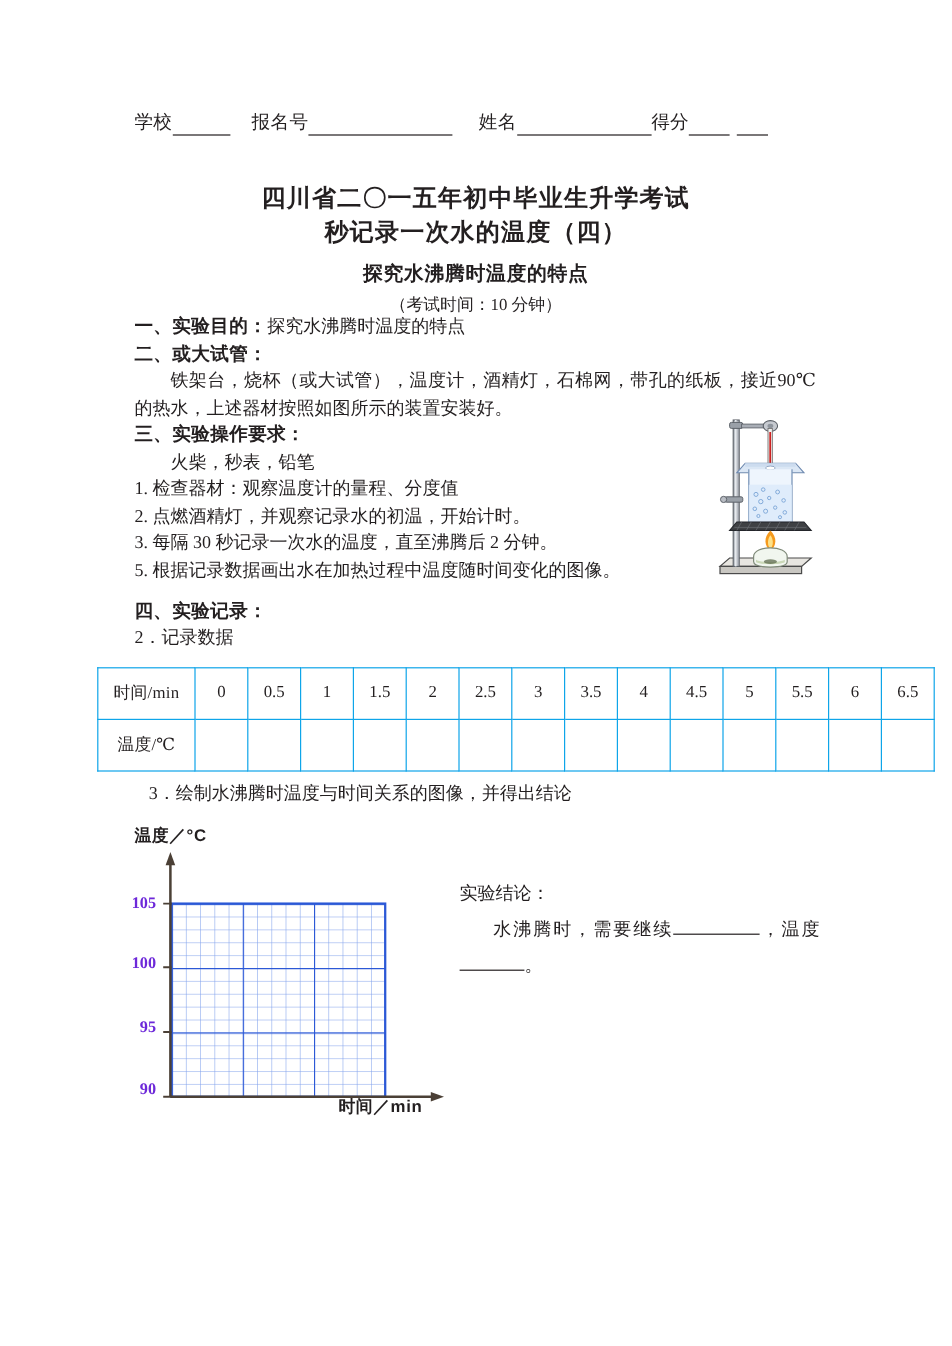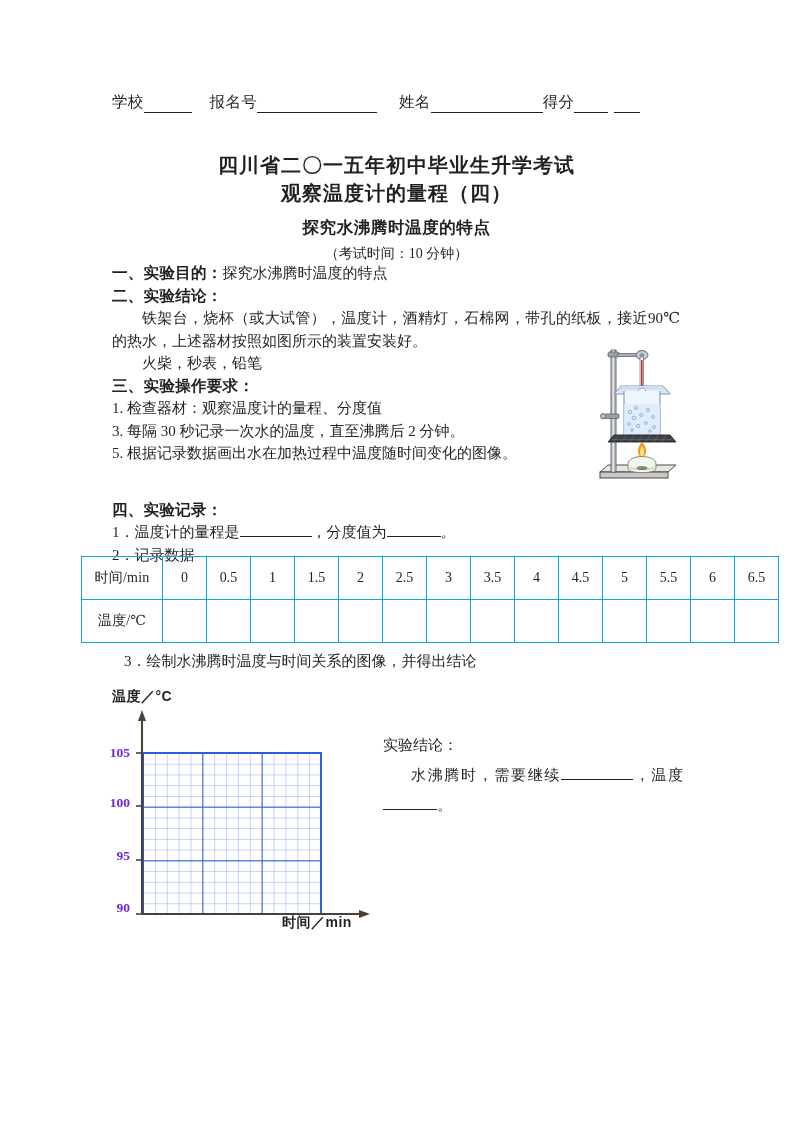--- a/index.html
+++ b/index.html
@@ -214,41 +214,41 @@
 </head>
 <body>
 
 <div class="page">
 
   <div class="idline">
     <span class="lbl">学校</span><span class="blank b-school"></span><span class="gap-a"></span><span class="lbl">报名号</span><span class="blank b-number"></span><span class="gap-b"></span><span class="lbl">姓名</span><span class="blank b-name"></span><span class="lbl">得分</span><span class="blank b-score"></span><span class="blank b-score2"></span>
   </div>
 
   <div class="title1">四川省二〇一五年初中毕业生升学考试</div>
-  <div class="title2">观察温度计的量程（四）</div>
+  <div class="title2">秒记录一次水的温度（四）</div>
   <div class="title3">探究水沸腾时温度的特点</div>
   <div class="title4">（考试时间：10 分钟）</div>
 
   <div class="bodywrap">
 
     <p class="para sec-head"><span>一、实验目的：</span><span class="normal">探究水沸腾时温度的特点</span></p>
 
-    <p class="para sec-head">二、实验结论：</p>
+    <p class="para sec-head">二、或大试管：</p>
     <p class="para p-materials indent2">铁架台，烧杯（或大试管），温度计，酒精灯，石棉网，带孔的纸板，接近90℃的热水，上述器材按照如图所示的装置安装好。</p>
+    <p class="para sec-head">三、实验操作要求：</p>
+
     <p class="para indent2">火柴，秒表，铅笔</p>
-
-    <p class="para sec-head">三、实验操作要求：</p>
     <p class="para step">1. 检查器材：观察温度计的量程、分度值</p>
+    <p class="para step">2. 点燃酒精灯，并观察记录水的初温，开始计时。</p>
     <p class="para step">3. 每隔 30 秒记录一次水的温度，直至沸腾后 2 分钟。</p>
     <p class="para step">5. 根据记录数据画出水在加热过程中温度随时间变化的图像。</p>
   </div>
 
   <div class="recwrap">
     <p class="para sec-head">四、实验记录：</p>
-    <p class="para"><span>1．温度计的量程是</span><span class="u-range"></span><span>，分度值为</span><span class="u-div"></span><span>。</span></p>
     <p class="para">2．记录数据</p>
   </div>
 
   <table class="datatable">
     <tbody>
       <tr>
         <td class="rowhead">时间/min</td>
         <td class="cell">0</td>
         <td class="cell">0.5</td>
         <td class="cell">1</td>

